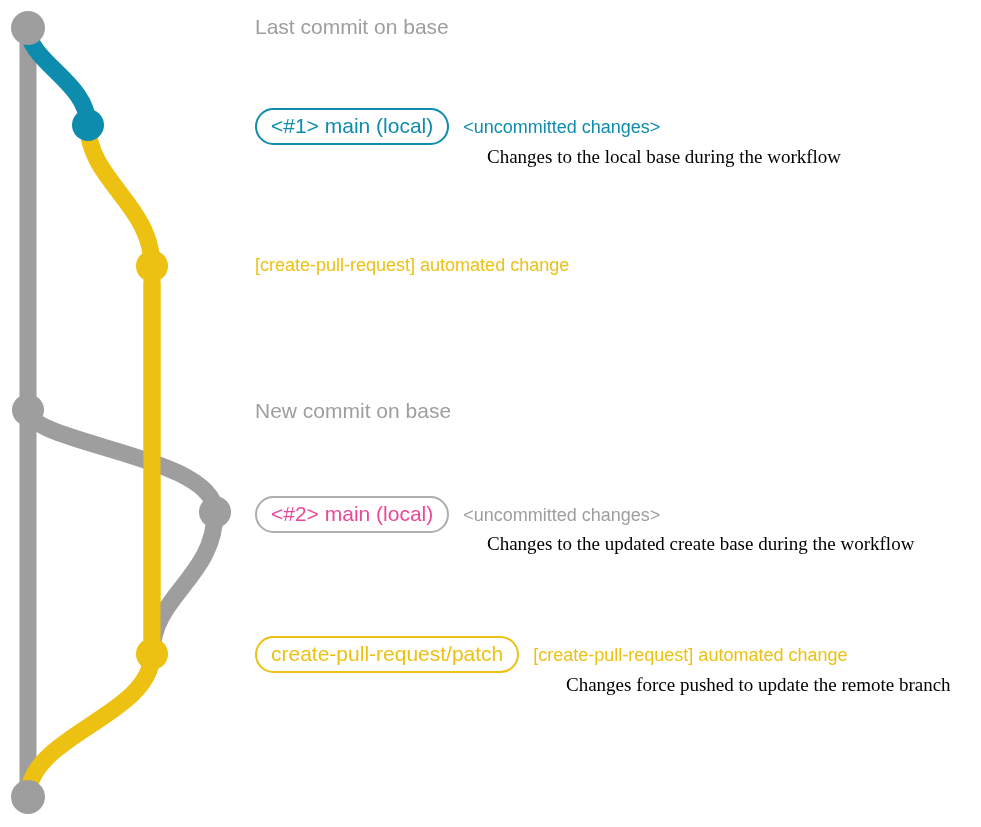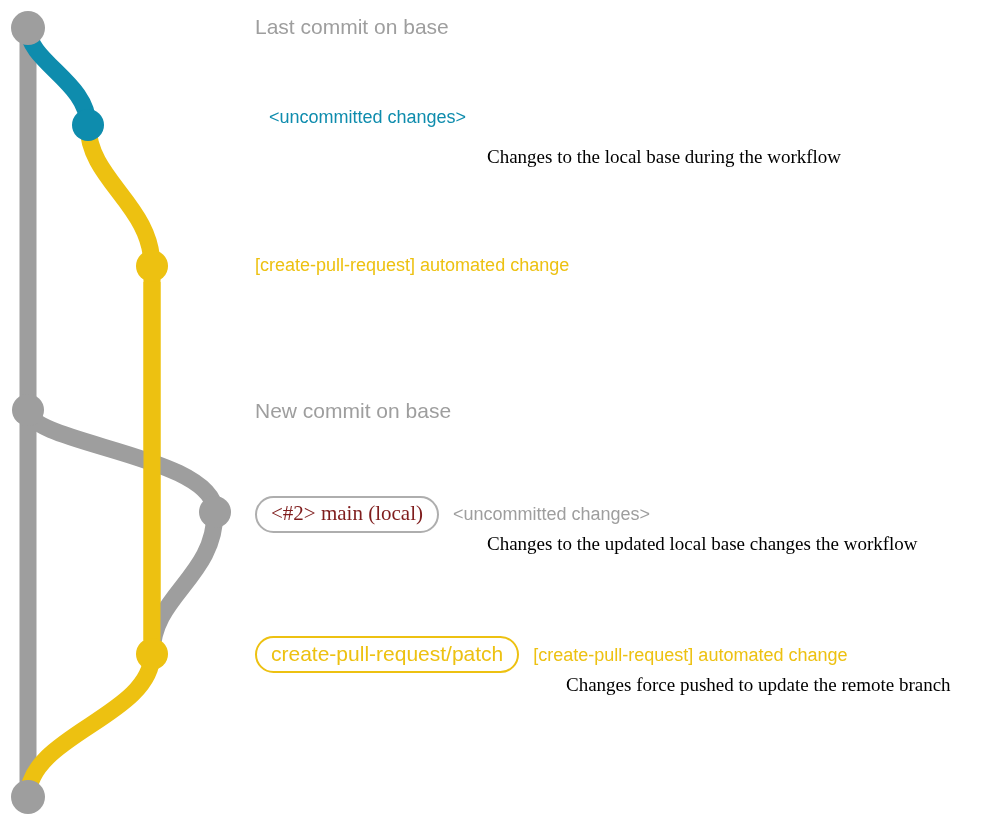--- a/index.html
+++ b/index.html
@@ -19,21 +19,21 @@
   .badge{
     display:inline-block;
     border:2px solid;
     border-radius:22px;
     padding:5px 14px 7px;
     font-size:21px;
     line-height:1;
     background:#fff;
   }
   .badge.teal{border-color:#0e8cad;color:#0e8cad;}
-  .badge.gray{border-color:#aeaeae;color:#7f1d1d;font-family:Liberation Serif, serif;}
+  .badge.gray{border-color:#aeaeae;color:#ec4899;}
   .badge.yellow{border-color:#edc111;color:#edc111;}
 
   .headline{font-size:18px;line-height:1;}
   .headline.teal{color:#0e8cad;}
   .headline.gray{color:#9e9e9e;}
   .headline.yellow{color:#edc111;}
 
   .plain{
     position:absolute;
     font-size:21px;
@@ -77,35 +77,36 @@
   <circle cx="215" cy="512" r="16" fill="#9e9e9e"></circle>
   <circle cx="152" cy="654" r="16" fill="#edc111"></circle>
   <circle cx="28" cy="797" r="17" fill="#9e9e9e"></circle>
 </svg>
 
 <div class="layer" style="pointer-events:auto;">
 
   <div class="plain" style="left:255px;top:16px;">Last commit on base</div>
 
   <div class="row" style="left:255px;top:108px;">
+    <span class="badge teal">&lt;#1&gt; main (local)</span>
     <span class="gap" style="width:14px;"></span>
     <span class="headline teal">&lt;uncommitted changes&gt;</span>
   </div>
   <div class="desc" style="left:487px;top:147px;">Changes to the local base during the workflow</div>
 
   <div class="headline yellow" style="position:absolute;left:255px;top:256px;">[create-pull-request] automated change</div>
 
   <div class="plain" style="left:255px;top:400px;">New commit on base</div>
 
   <div class="row" style="left:255px;top:496px;">
     <span class="badge gray">&lt;#2&gt; main (local)</span>
     <span class="gap" style="width:14px;"></span>
     <span class="headline gray">&lt;uncommitted changes&gt;</span>
   </div>
-  <div class="desc" style="left:487px;top:534px;">Changes to the updated local base changes the workflow</div>
+  <div class="desc" style="left:487px;top:534px;">Changes to the updated create base during the workflow</div>
 
   <div class="row" style="left:255px;top:636px;">
     <span class="badge yellow">create-pull-request/patch</span>
     <span class="gap" style="width:14px;"></span>
     <span class="headline yellow">[create-pull-request] automated change</span>
   </div>
   <div class="desc" style="left:566px;top:675px;">Changes force pushed to update the remote branch</div>
 
 
 </div>

